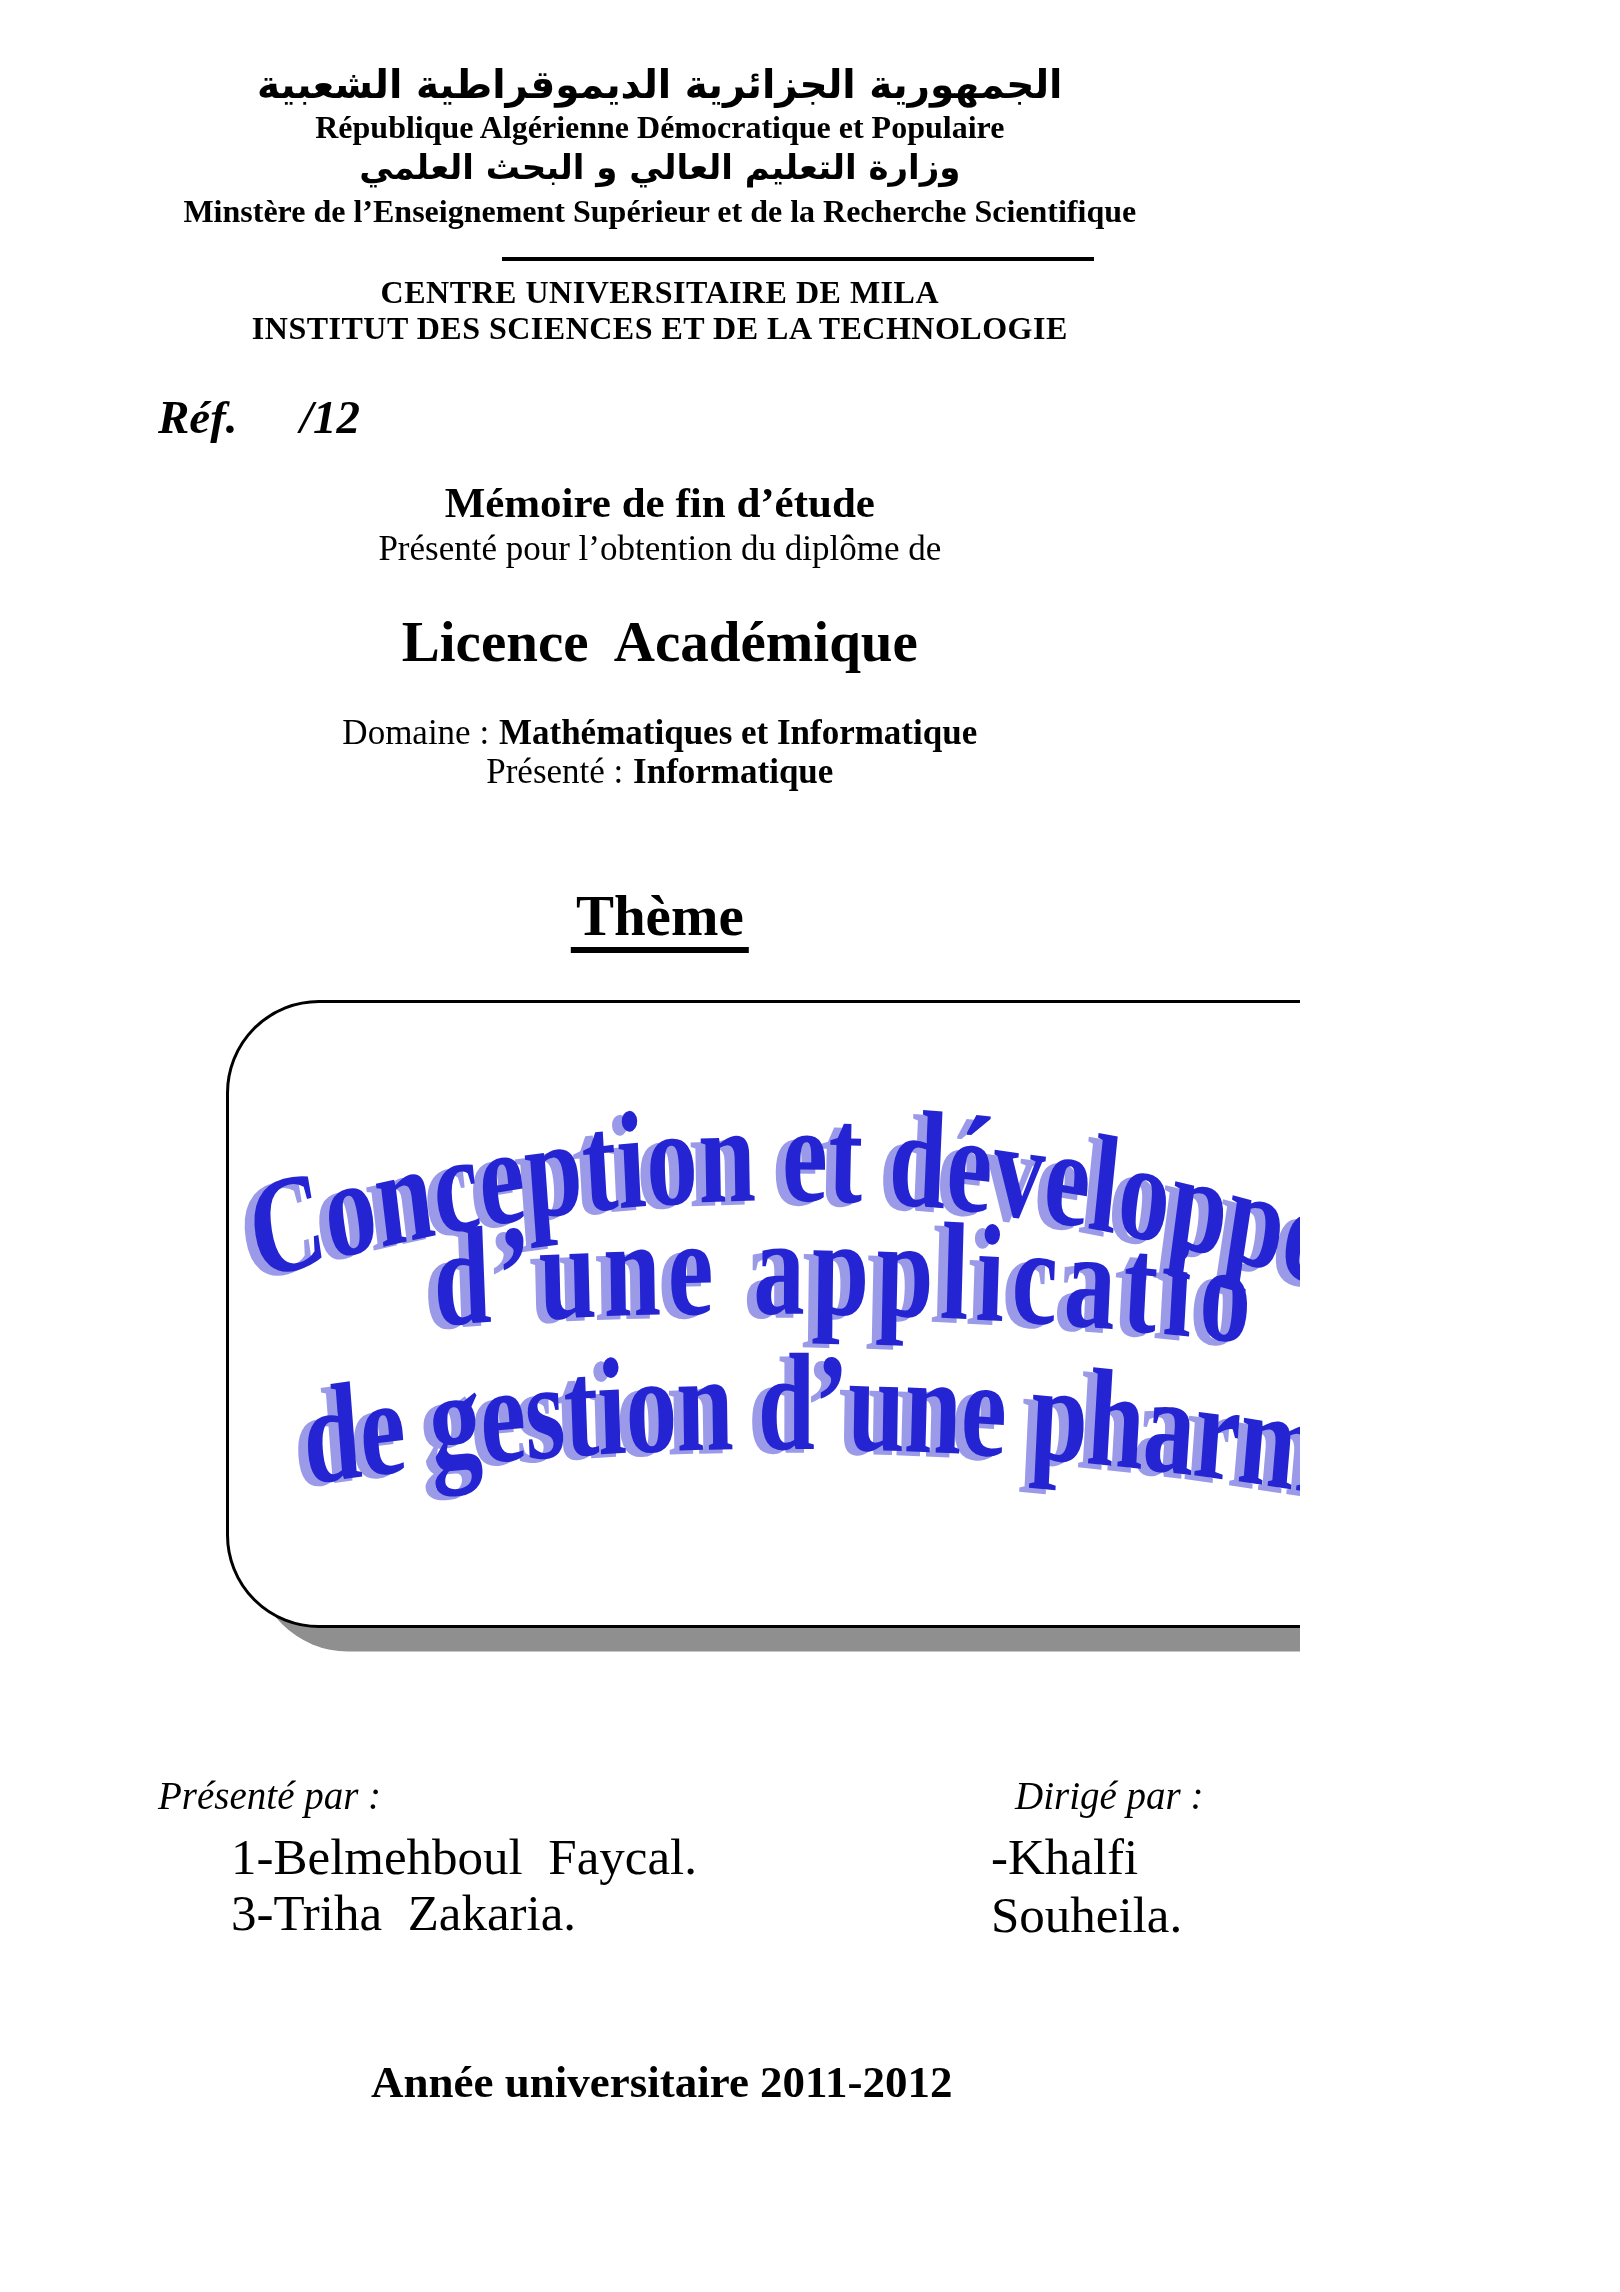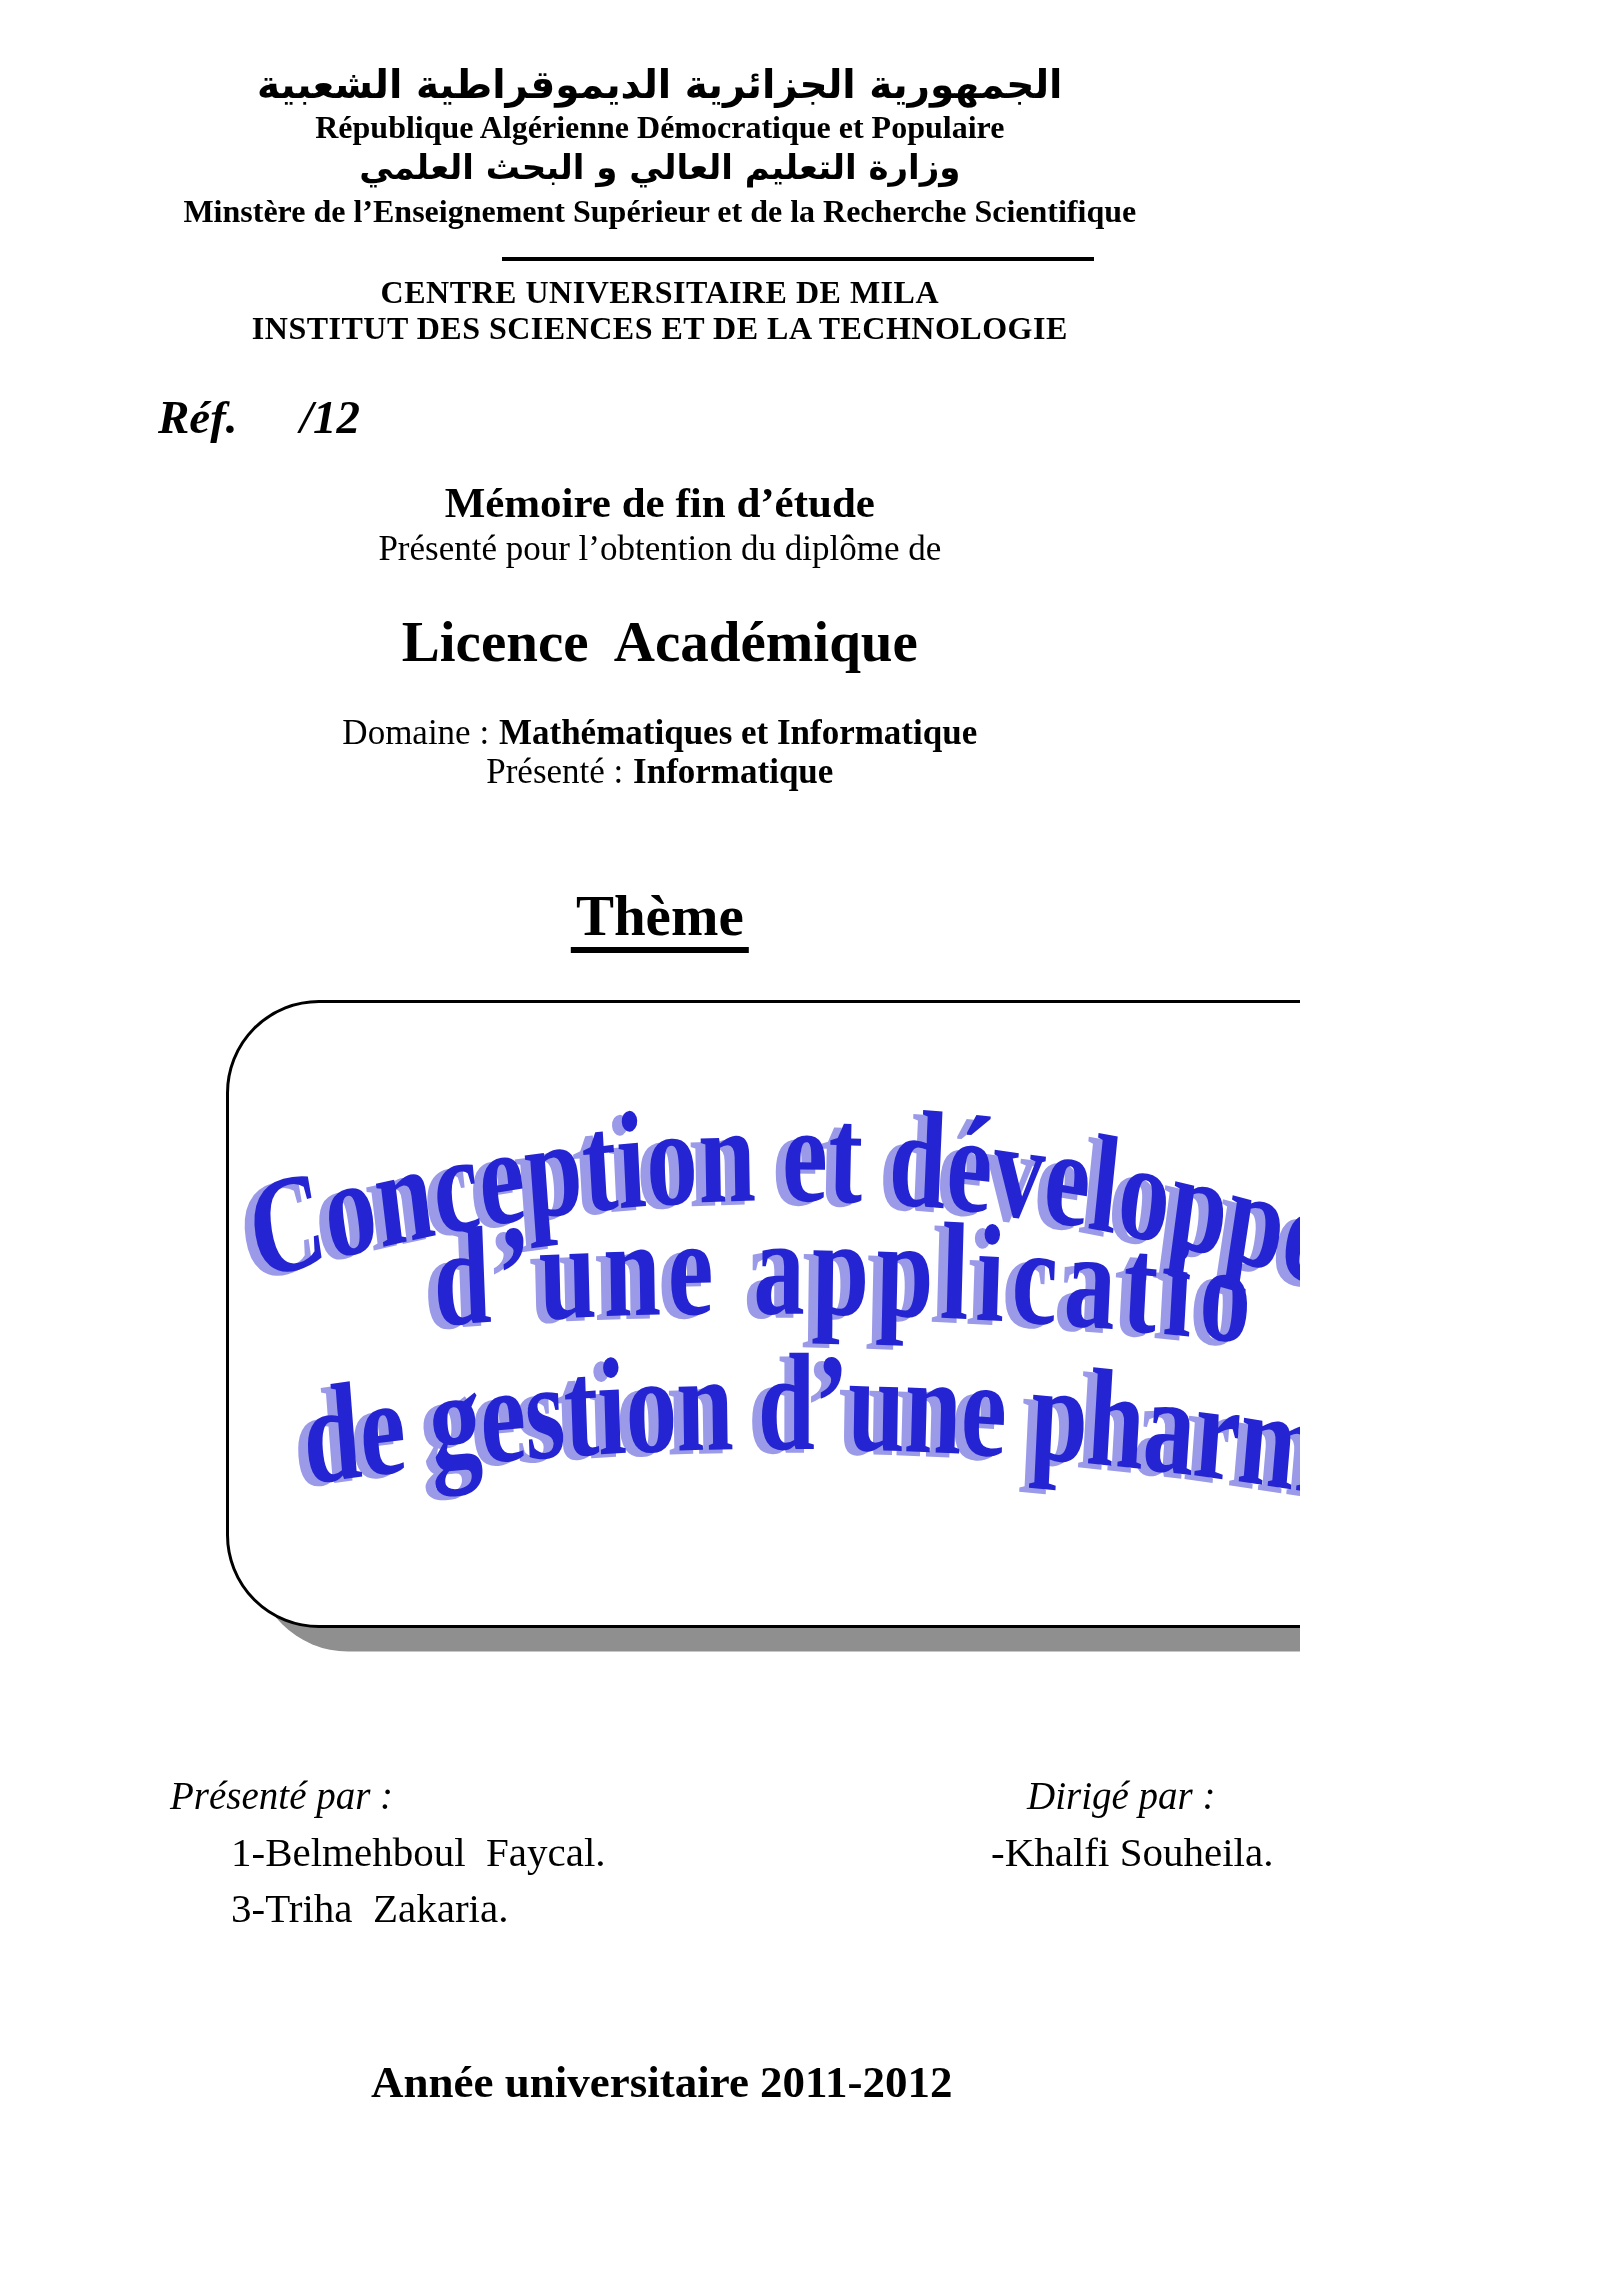--- a/index.html
+++ b/index.html
@@ -40,22 +40,22 @@
     position:absolute;left:226px;top:1000px;width:1236px;height:628px;
     background:#fff;border:3.9px solid #000;border-radius:93px;
     box-shadow:29px 23.5px 0 #8f8f8f;
     box-sizing:border-box;
   }
   .wordart-svg{position:absolute;left:-3.9px;top:-3.9px;overflow:visible;}
   .wa text{font-family:"Liberation Serif", serif;font-weight:bold;font-size:105px;}
   .ls7{letter-spacing:7px;}
   .lsm1{letter-spacing:-1px;}
 
-  .credit-label{position:absolute;font-size:39px;font-style:italic;margin-left:12px;}
-  .credit-name{position:absolute;font-size:41px;font-family:Liberation Serif, serif;}
+  .credit-label{position:absolute;font-size:39px;font-style:italic;}
+  .credit-name{position:absolute;font-size:51px;font-family:Liberation Serif, serif;}
   .pres-label{top:1773px;left:158px;}
   .dir-label{top:1773px;left:1015px;}
   .name-1{top:1828px;left:231px;}
   .name-2{top:1884px;left:231px;}
   .name-dir{top:1828px;left:991px;}
 
   .l-annee{top:2057px;font-size:45px;transform:translateX(11.8px);}
 </style>
 </head>
 <body>

